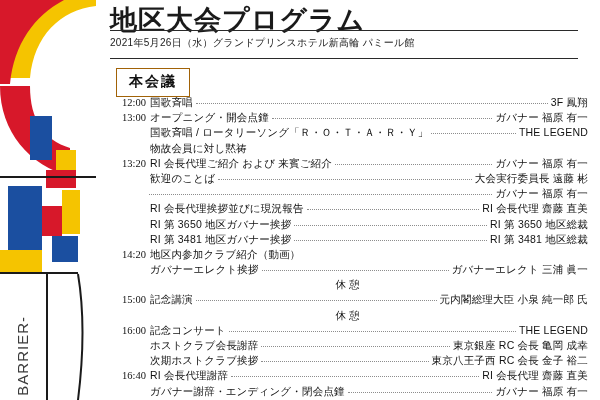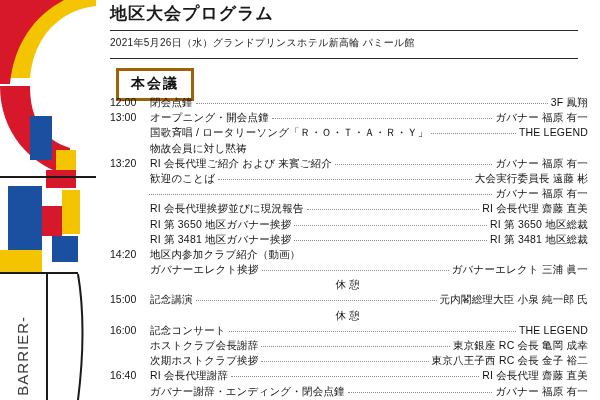--- a/index.html
+++ b/index.html
@@ -54,21 +54,21 @@
     left: 110px;
     top: 0;
     width: 490px;
     height: 400px;
   }
 
   .doc-title {
     position: absolute;
     left: 0;
     top: 2px;
-    font-size: 17px;
+    font-size: 27px;
     font-weight: bold;
     color: #1a1a1a;
     letter-spacing: 1px;
   }
 
   .title-rule {
     position: absolute;
     left: 0;
     top: 30px;
     width: 468px;
@@ -91,21 +91,21 @@
     top: 58px;
     width: 468px;
     height: 1px;
     background: #2a2a2a;
   }
 
   .section-box {
     position: absolute;
     left: 6px;
     top: 68px;
-    border: 3px solid #a16207;
+    border: 1px solid #a16207;
     padding: 4px 12px 5px 12px;
     font-size: 14px;
     font-weight: bold;
     color: #111;
     letter-spacing: 2px;
   }
 
   .schedule {
     position: absolute;
     left: 0;
@@ -118,22 +118,23 @@
     align-items: baseline;
     height: 15.2px;
     font-size: 10.5px;
     color: #121212;
     white-space: nowrap;
   }
 
   .row .time {
     width: 36px;
     flex: 0 0 36px;
-    text-align: left;
+    text-align: right;
     letter-spacing: 0;
+    font-family: Liberation Serif, serif;
   }
 
   .row .item {
     flex: 0 0 auto;
     padding-left: 4px;
     letter-spacing: 0.2px;
   }
 
   .row .dots {
     flex: 1 1 auto;
@@ -196,21 +197,21 @@
     <div class="title-rule"></div>
 
     <div class="doc-subtitle">2021年5月26日（水）グランドプリンスホテル新高輪 パミール館</div>
     <div class="subtitle-rule"></div>
 
     <div class="section-box">本会議</div>
 
     <div class="schedule">
         <div class="row">
           <span class="time">12:00</span>
-          <span class="item">閉会点鐘</span>
+          <span class="item">国歌斉唱</span>
           <span class="dots"></span>
           <span class="who">3F 鳳翔</span>
         </div>
         <div class="row">
           <span class="time">13:00</span>
           <span class="item">オープニング・開会点鐘</span>
           <span class="dots"></span>
           <span class="who">ガバナー 福原 有一</span>
         </div>
         <div class="row">

